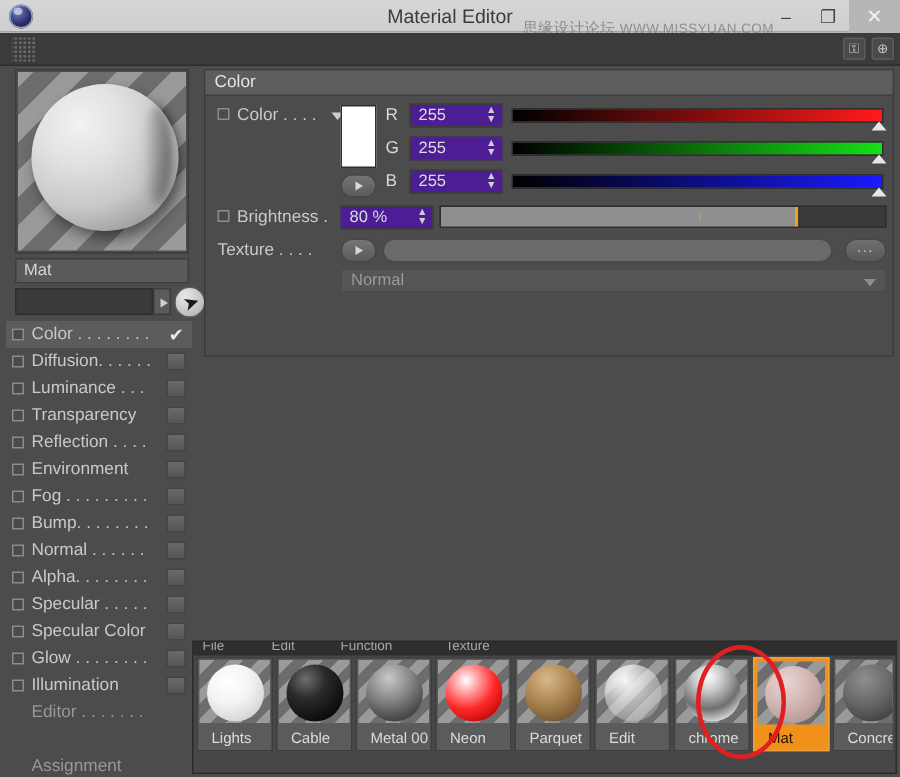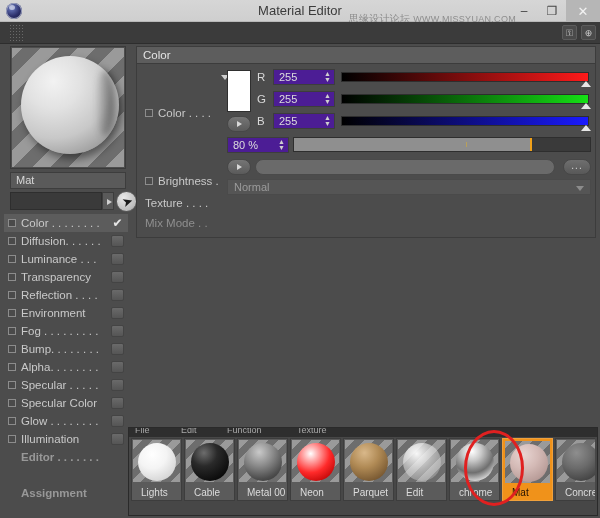--- a/index.html
+++ b/index.html
@@ -138,21 +138,21 @@
   .chan.sel { background: #5c5c5c; }
   .chan .cb {
     width: 8px; height: 8px; flex: 0 0 8px;
     border: 1px solid #8c8c8c; background: #4a4a4a; margin-right: 5px;
   }
   .chan.nocb .cb { border: none; background: none; }
   .chan .lbl {
     font-size: 11.5px; color: #c9c9c9; white-space: nowrap;
     flex: 1 1 auto; overflow: hidden;
   }
-  .chan.dim .lbl { color: #989898; font-weight: bold; }
+  .chan.dim .lbl { color: #989898; }
   .chan .box {
     width: 13px; height: 12px; flex: 0 0 13px; margin-right: 4px;
     background: linear-gradient(#6a6a6a, #555);
     border: 1px solid #444; border-radius: 2px;
   }
   .chan .check {
     width: 13px; height: 12px; flex: 0 0 13px; margin-right: 4px;
     position: relative; color: #e8e8e8; font-size: 12px;
     line-height: 12px; text-align: center;
   }
@@ -163,21 +163,21 @@
     background: #4c4c4c; border: 1px solid #3c3c3c;
   }
   .panel-head {
     position: absolute; left: 0; top: 0; right: 0; height: 17px;
     background: #5d5d5d; border-bottom: 1px solid #3c3c3c;
     font-size: 11.5px; color: #e4e4e4; line-height: 16px; padding-left: 6px;
   }
   .row { position: absolute; left: 0; right: 0; height: 20px; }
   .row .rl {
     position: absolute; left: 8px; top: 0; height: 20px; line-height: 20px;
-    font-size: 11.5px; color: #c9c9c9; white-space: nowrap; margin-top: 36px;
+    font-size: 11.5px; color: #c9c9c9; white-space: nowrap;
   }
   .row.dim .rl { color: #8f8f8f; }
   .rl .cb {
     display: inline-block; width: 8px; height: 8px; vertical-align: middle;
     border: 1px solid #8c8c8c; background: #4a4a4a; margin-right: 5px;
     position: relative; top: -1px;
   }
   .caret-dn {
     position: absolute; left: 84px; top: 8px;
     border-top: 5px solid #cfcfcf;
@@ -412,20 +412,25 @@
           <span class="lbl">Fog . . . . . . . . .</span>
           <span class="box"></span>
         </div>
         <div class="chan">
           <span class="cb"></span>
           <span class="lbl">Bump. . . . . . . .</span>
           <span class="box"></span>
         </div>
         <div class="chan">
           <span class="cb"></span>
+          <span class="lbl">Normal . . . . . .</span>
+          <span class="box"></span>
+        </div>
+        <div class="chan">
+          <span class="cb"></span>
           <span class="lbl">Alpha. . . . . . . .</span>
           <span class="box"></span>
         </div>
         <div class="chan">
           <span class="cb"></span>
           <span class="lbl">Specular . . . . .</span>
           <span class="box"></span>
         </div>
         <div class="chan">
           <span class="cb"></span>
@@ -514,21 +519,20 @@
     </div>
 
     <div class="row" style="top:110px;">
       <div class="rl">Texture . . . .</div>
       <div class="texbtn"></div>
       <div class="texfield"></div>
       <div class="dotsbtn">...</div>
     </div>
 
     <div class="row dim" style="top:130px;">
-      <div class="rl">Mix Mode . .</div>
       <div class="selectbox">
         <span>Normal</span>
         <span class="cr"></span>
       </div>
     </div>
 
   </div>
 
   <div class="browser">
     <div class="browser-menu" id="browser-menu">

